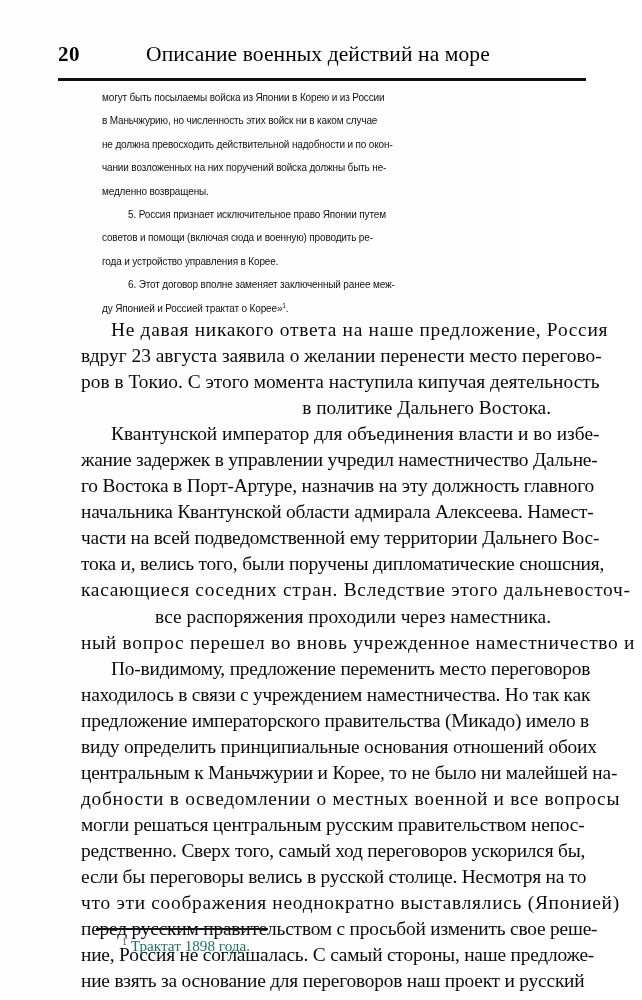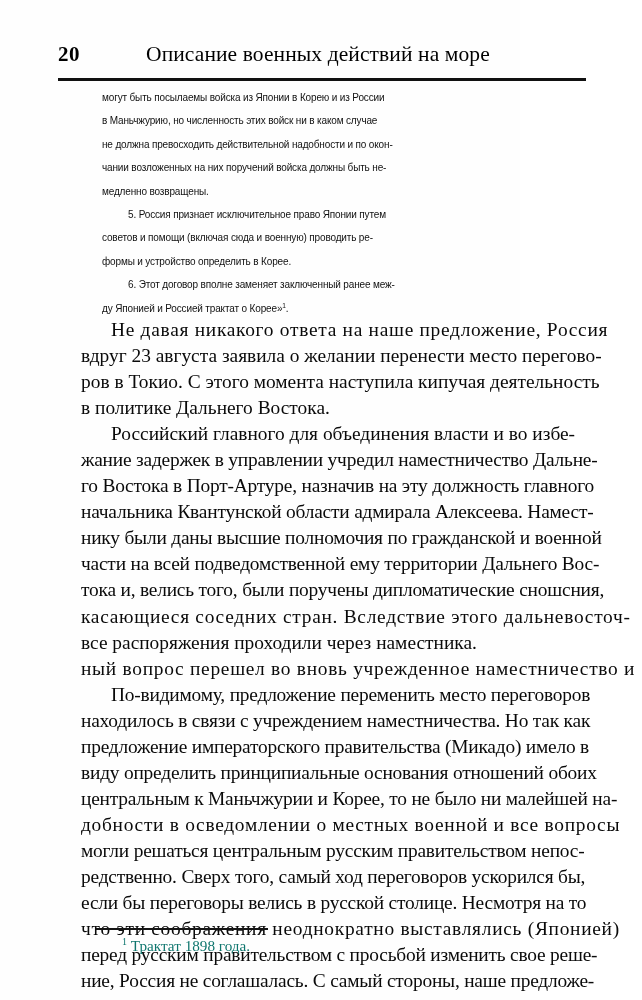--- a/index.html
+++ b/index.html
@@ -91,20 +91,21 @@
     position: absolute;
     left: 81px;
     top: 317px;
     width: 470px;
     font-size: 19.4px;
     line-height: 26.05px;
     color: #0a0a0a;
   }
   .body-text .para {
     display: block;
+    text-align: right;
   }
   .body-text .ln {
     display: block;
     white-space: nowrap;
   }
   .body-text .ln.indent {
     text-indent: 30px;
   }
   
   .ln.loose { letter-spacing: 0.72px; }
@@ -141,38 +142,37 @@
   <div class="head-rule"></div>
 
   <div class="quote-block" id="quote-block">
       <span class="ln">могут быть посылаемы войска из Японии в Корею и из России</span>
       <span class="ln">в Маньчжурию, но численность этих войск ни в каком случае</span>
       <span class="ln">не должна превосходить действительной надобности и по окон-</span>
       <span class="ln">чании возложенных на них поручений войска должны быть не-</span>
       <span class="ln">медленно возвращены.</span>
       <span class="ln indent">5. Россия признает исключительное право Японии путем</span>
       <span class="ln">советов и помощи (включая сюда и военную) проводить ре-</span>
-      <span class="ln">формы и устройство определить в Корее.</span>
+      <span class="ln">года и устройство управления в Корее.</span>
       <span class="ln indent">6. Этот договор вполне заменяет заключенный ранее меж-</span>
       <span class="ln">ду Японией и Россией трактат о Корее»<span class="sup">1</span>.</span>
     </div>
 
   <div class="body-text" id="body-text">
       <span class="para">
         <span class="ln indent loose">Не давая никакого ответа на наше предложение, Россия</span>
         <span class="ln">вдруг 23 августа заявила о желании перенести место перегово-</span>
         <span class="ln">ров в Токио. С этого момента наступила кипучая деятельность</span>
         <span class="ln">в политике Дальнего Востока.</span>
       </span>
       <span class="para">
-        <span class="ln indent">Российский главного для объединения власти и во избе-</span>
+        <span class="ln indent">Квантунской император для объединения власти и во избе-</span>
         <span class="ln tight">жание задержек в управлении учредил наместничество Дальне-</span>
         <span class="ln tight">го Востока в Порт-Артуре, назначив на эту должность главного</span>
         <span class="ln tight">начальника Квантунской области адмирала Алексеева. Намест-</span>
-        <span class="ln tight">нику были даны высшие полномочия по гражданской и военной</span>
         <span class="ln tight">части на всей подведомственной ему территории Дальнего Вос-</span>
         <span class="ln tight">тока и, велись того, были поручены дипломатические сношсния,</span>
         <span class="ln loose">касающиеся соседних стран. Вследствие этого дальневосточ-</span>
         <span class="ln">все распоряжения проходили через наместника.</span>
         <span class="ln loose">ный вопрос перешел во вновь учрежденное наместничество и</span>
       </span>
       <span class="para">
         <span class="ln indent tight">По-видимому, предложение переменить место переговоров</span>
         <span class="ln tight">находилось в связи с учреждением наместничества. Но так как</span>
         <span class="ln tight">предложение императорского правительства (Микадо) имело в</span>

